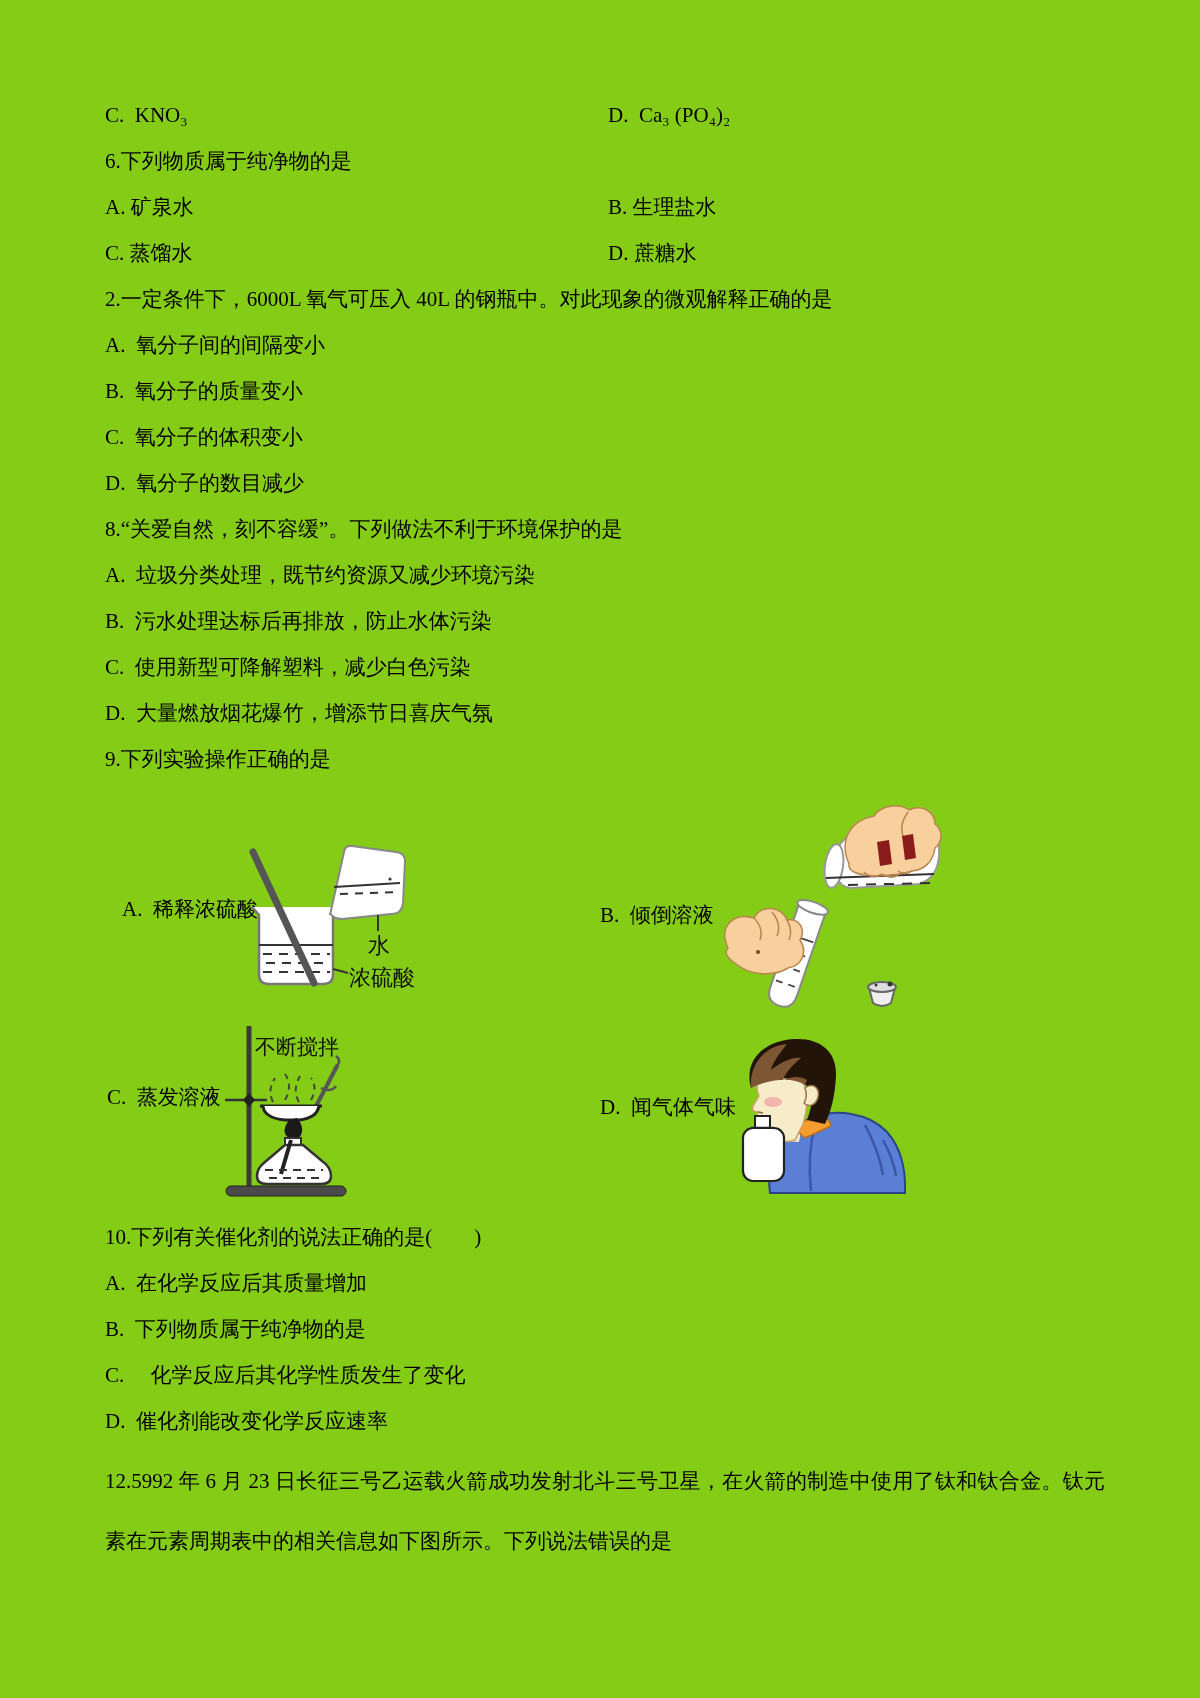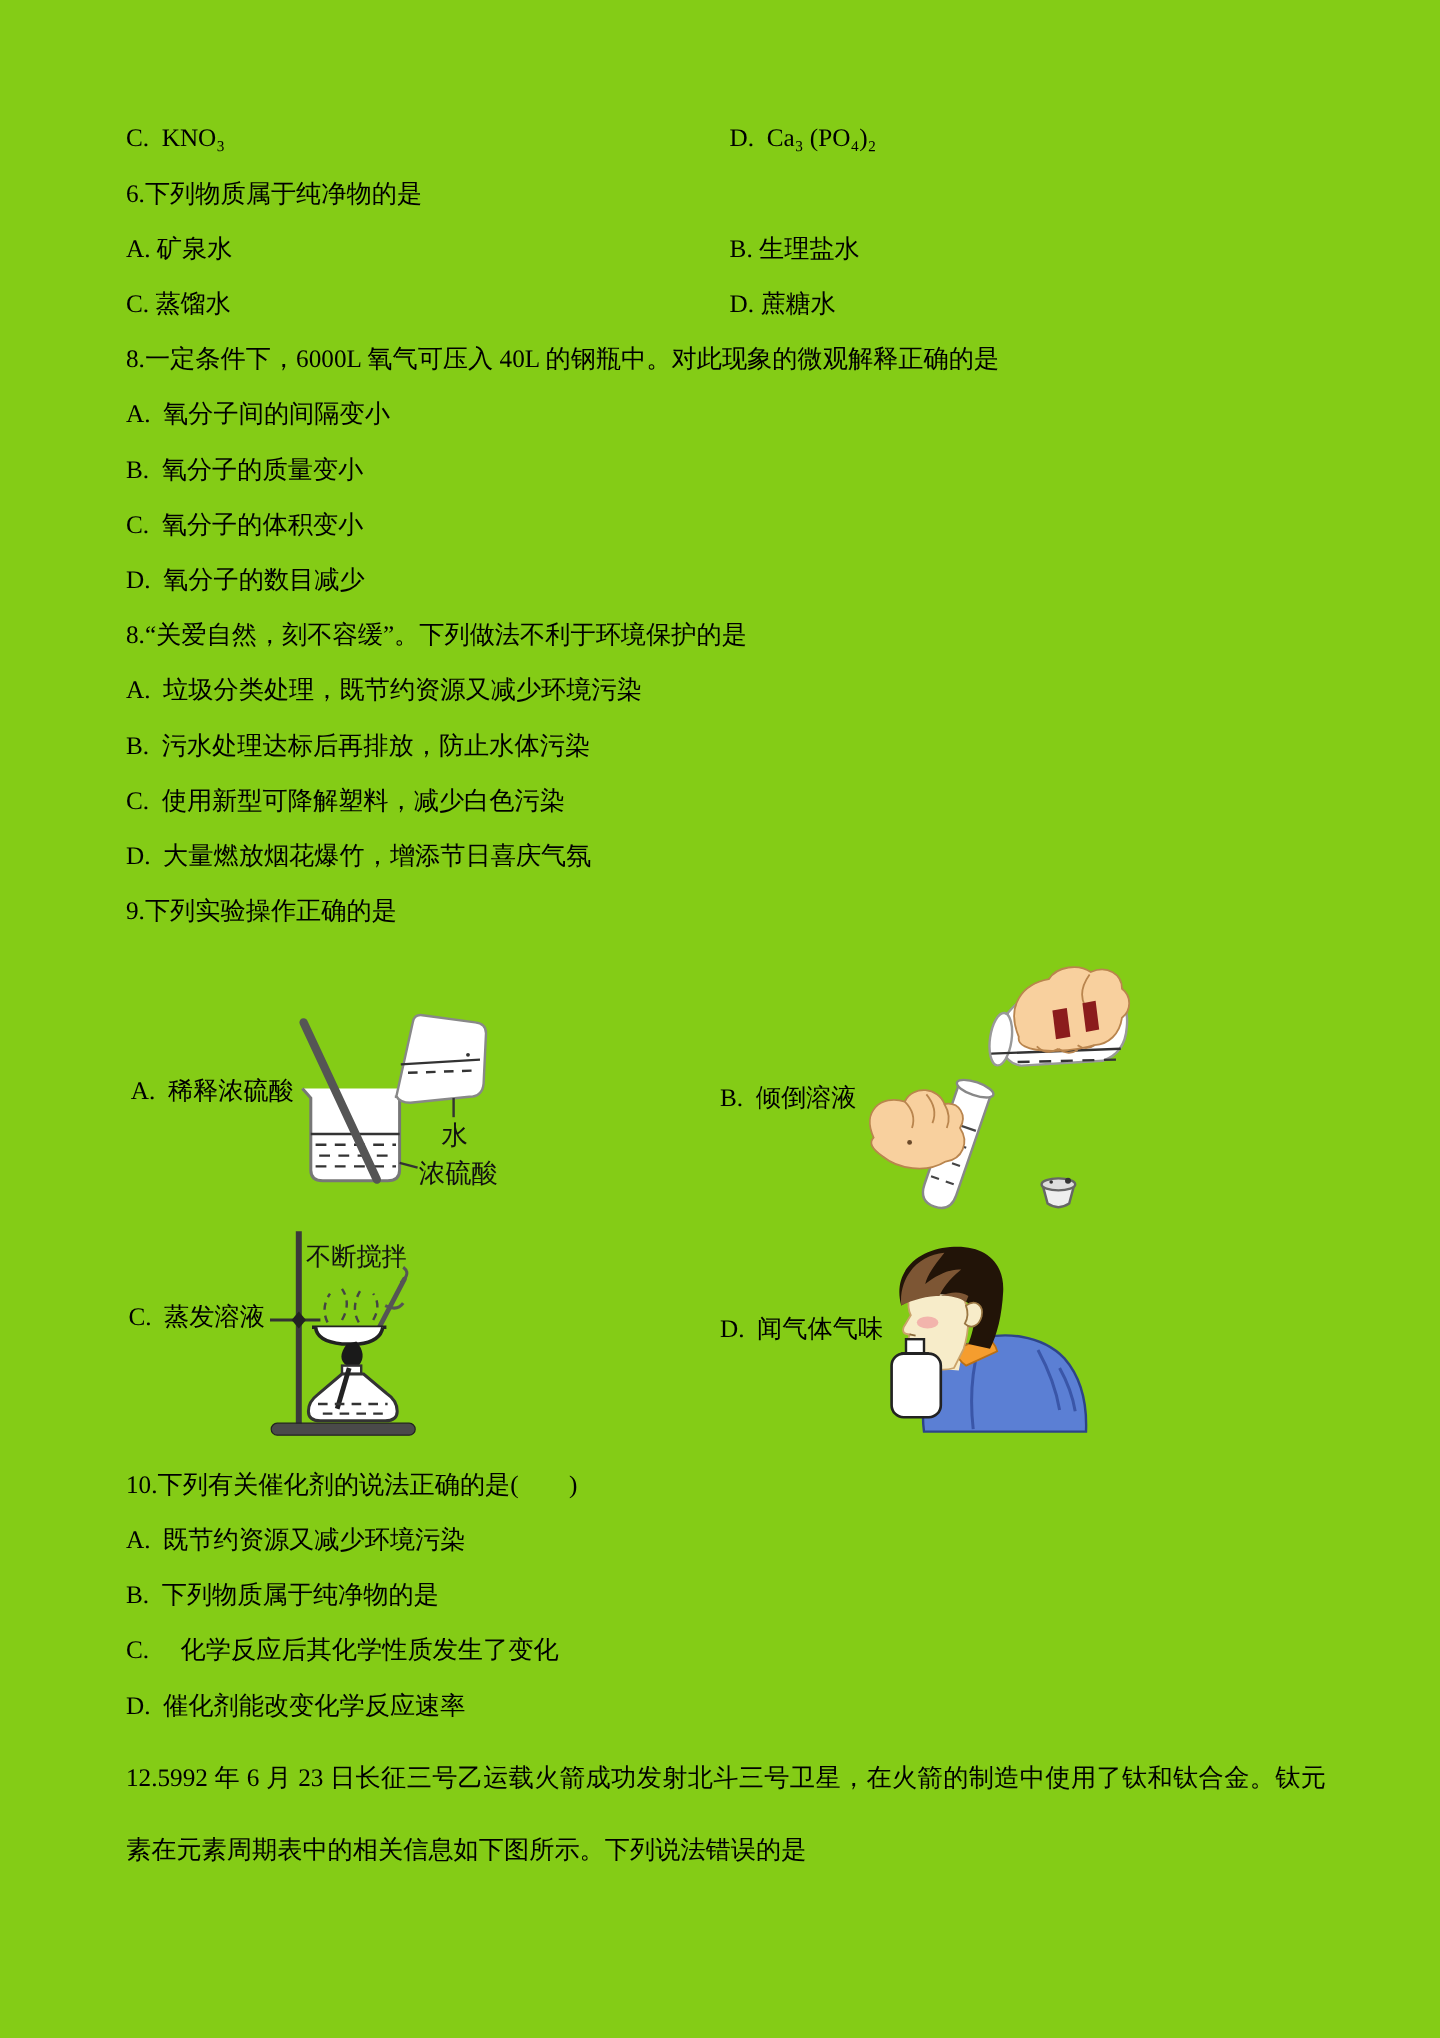--- a/index.html
+++ b/index.html
@@ -29,37 +29,37 @@
     <div class="line">6.下列物质属于纯净物的是</div>
     <div class="line two-col">
       <span class="col1">A. 矿泉水</span>
       <span>B. 生理盐水</span>
     </div>
     <div class="line two-col">
       <span class="col1">C. 蒸馏水</span>
       <span>D. 蔗糖水</span>
     </div>
 
-    <div class="line">8.一定条件下，6000L 氧气可压入 40L 的钢瓶中。对此现象的微观解释正确的是</div>
+    <div class="line">2.一定条件下，6000L 氧气可压入 40L 的钢瓶中。对此现象的微观解释正确的是</div>
     <div class="line">A.  氧分子间的间隔变小</div>
     <div class="line">B.  氧分子的质量变小</div>
     <div class="line">C.  氧分子的体积变小</div>
     <div class="line">D.  氧分子的数目减少</div>
 
     <div class="line">8.“关爱自然，刻不容缓”。下列做法不利于环境保护的是</div>
     <div class="line">A.  垃圾分类处理，既节约资源又减少环境污染</div>
     <div class="line">B.  污水处理达标后再排放，防止水体污染</div>
     <div class="line">C.  使用新型可降解塑料，减少白色污染</div>
     <div class="line">D.  大量燃放烟花爆竹，增添节日喜庆气氛</div>
 
     <div class="line">9.下列实验操作正确的是</div>
 
     <div class="figure">
 
-      <span class="fig-label" style="left:4px;top:104px;">A.  稀释浓硫酸</span>
+      <span class="fig-label" style="left:17px;top:104px;">A.  稀释浓硫酸</span>
       <span class="fig-label" style="left:495px;top:110px;">B.  倾倒溶液</span>
       <span class="fig-label" style="left:2px;top:292px;">C.  蒸发溶液</span>
       <span class="fig-label" style="left:495px;top:302px;">D.  闻气体气味</span>
 
       <svg class="figsvg" style="left:145px;top:2px;" width="230" height="210" viewBox="0 0 230 210">
         <g>
           <path d="M2,112 L9,120 L9,180 Q9,189 19,189 L73,189 Q83,189 83,180 L83,120 L90,112" fill="#ffffff" stroke="#777" stroke-width="2.5"></path>
           <line x1="9" y1="150" x2="83" y2="150" stroke="#333" stroke-width="2"></line>
           <g stroke="#333" stroke-width="2" stroke-dasharray="9 7">
             <line x1="13" y1="159" x2="80" y2="159"></line>
@@ -161,21 +161,21 @@
         <path d="M90,58 C98,52 105,58 103,67 C101,75 94,78 89,73 Q93,66 90,58 Z" stroke="#9a7743" stroke-width="1.5" fill="#f7ecc9"></path>
         <g>
           <rect x="40" y="86" width="15" height="12" fill="#ffffff" stroke="#222" stroke-width="2"></rect>
           <line x1="36" y1="98" x2="59" y2="98" stroke="#222" stroke-width="2.5"></line>
           <rect x="28" y="98" width="41" height="53" rx="10" fill="#ffffff" stroke="#222" stroke-width="2.2"></rect>
         </g>
       </svg>
     </div>
 
     <div class="line">10.下列有关催化剂的说法正确的是(　　)</div>
-    <div class="line">A.  既节约资源又减少环境污染</div>
+    <div class="line">A.  在化学反应后其质量增加</div>
     <div class="line">B.  下列物质属于纯净物的是</div>
     <div class="line">C.　 化学反应后其化学性质发生了变化</div>
     <div class="line">D.  催化剂能改变化学反应速率</div>
 
     <div class="q11">12.5992 年 6 月 23 日长征三号乙运载火箭成功发射北斗三号卫星，在火箭的制造中使用了钛和钛合金。钛元素在元素周期表中的相关信息如下图所示。下列说法错误的是</div>
 
   </div>
 </div>
 
 </body></html>

